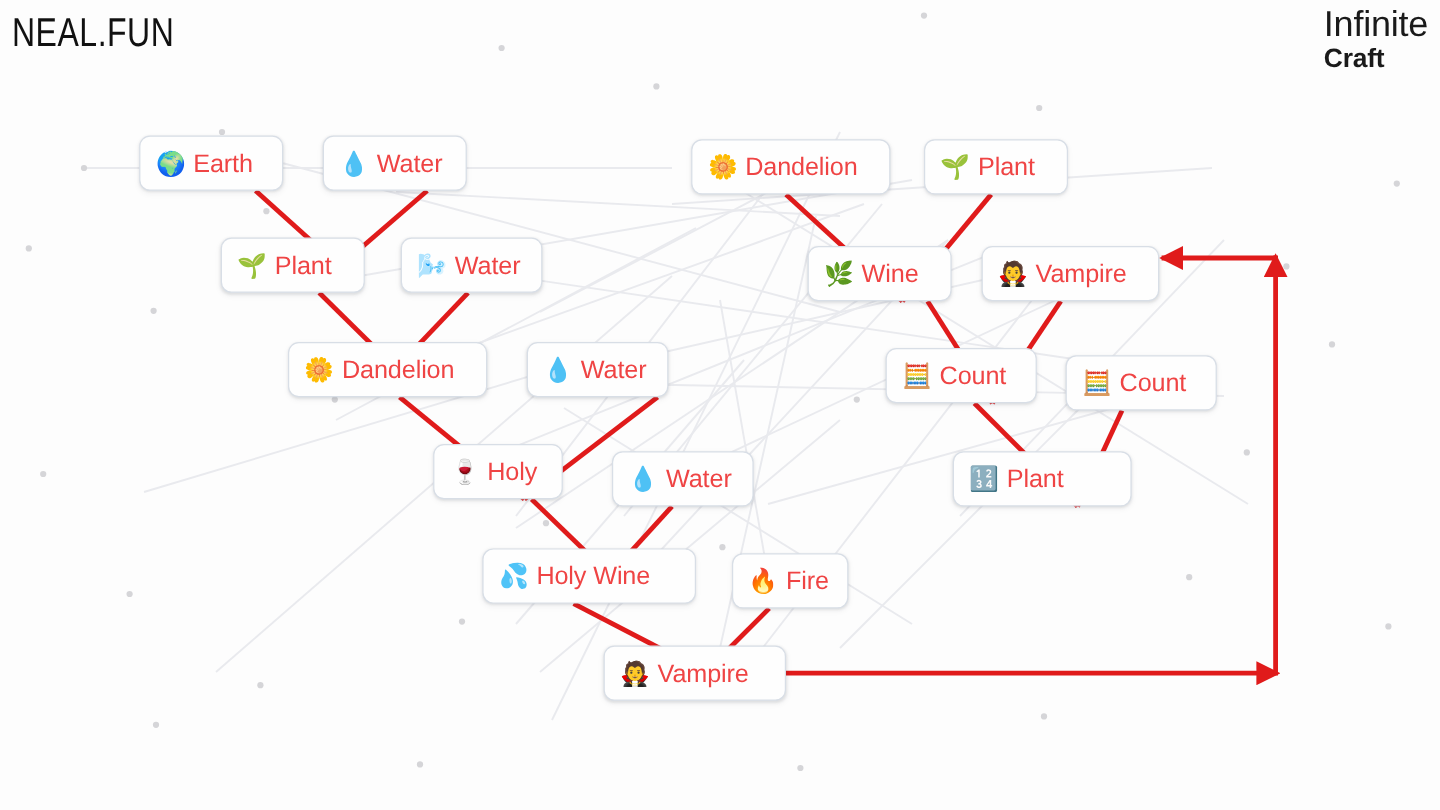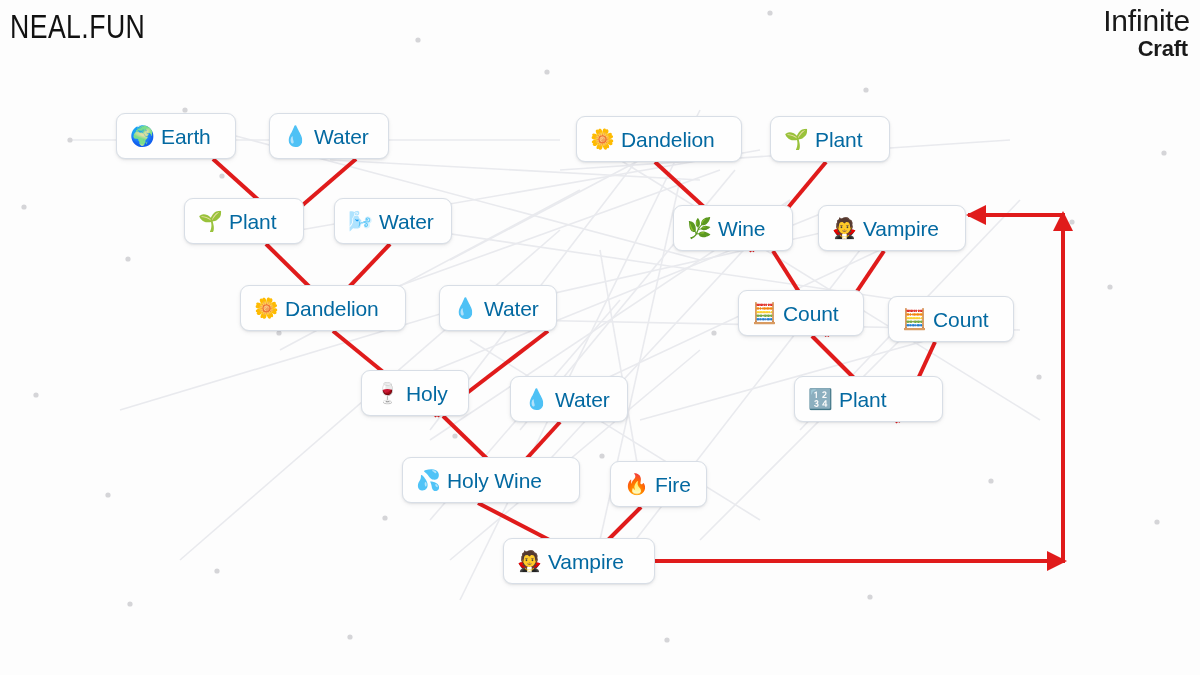--- a/index.html
+++ b/index.html
@@ -49,21 +49,20 @@
     transform: scaleX(0.86) scaleY(1.08);
     transform-origin: left top;
     white-space: nowrap;
   }
 
   .brand-right {
     position: absolute;
     right: 10px;
     top: 6px;
     z-index: 6;
-    text-align: right;
     line-height: 1.0;
     color: #1a1a1a;
     white-space: nowrap;
   }
   .brand-right .bc-infinite {
     display: block;
     font-size: 30px;
     font-weight: 300;
     letter-spacing: -0.2px;
   }
@@ -99,21 +98,21 @@
     font-size: 20px;
     line-height: 1;
     display: inline-block;
     width: 22px;
     text-align: center;
     flex: 0 0 auto;
   }
   .node .label {
     font-family: "Liberation Sans", sans-serif;
     font-size: 21px;
-    color: #0369a1;
+    color: #ef4444;
     letter-spacing: -0.1px;
     line-height: 1;
   }
 </style>
 </head>
 <body>
 
 <div id="stage">
 
   <svg id="bg-lines" viewBox="0 0 1200 675" xmlns="http://www.w3.org/2000/svg">

